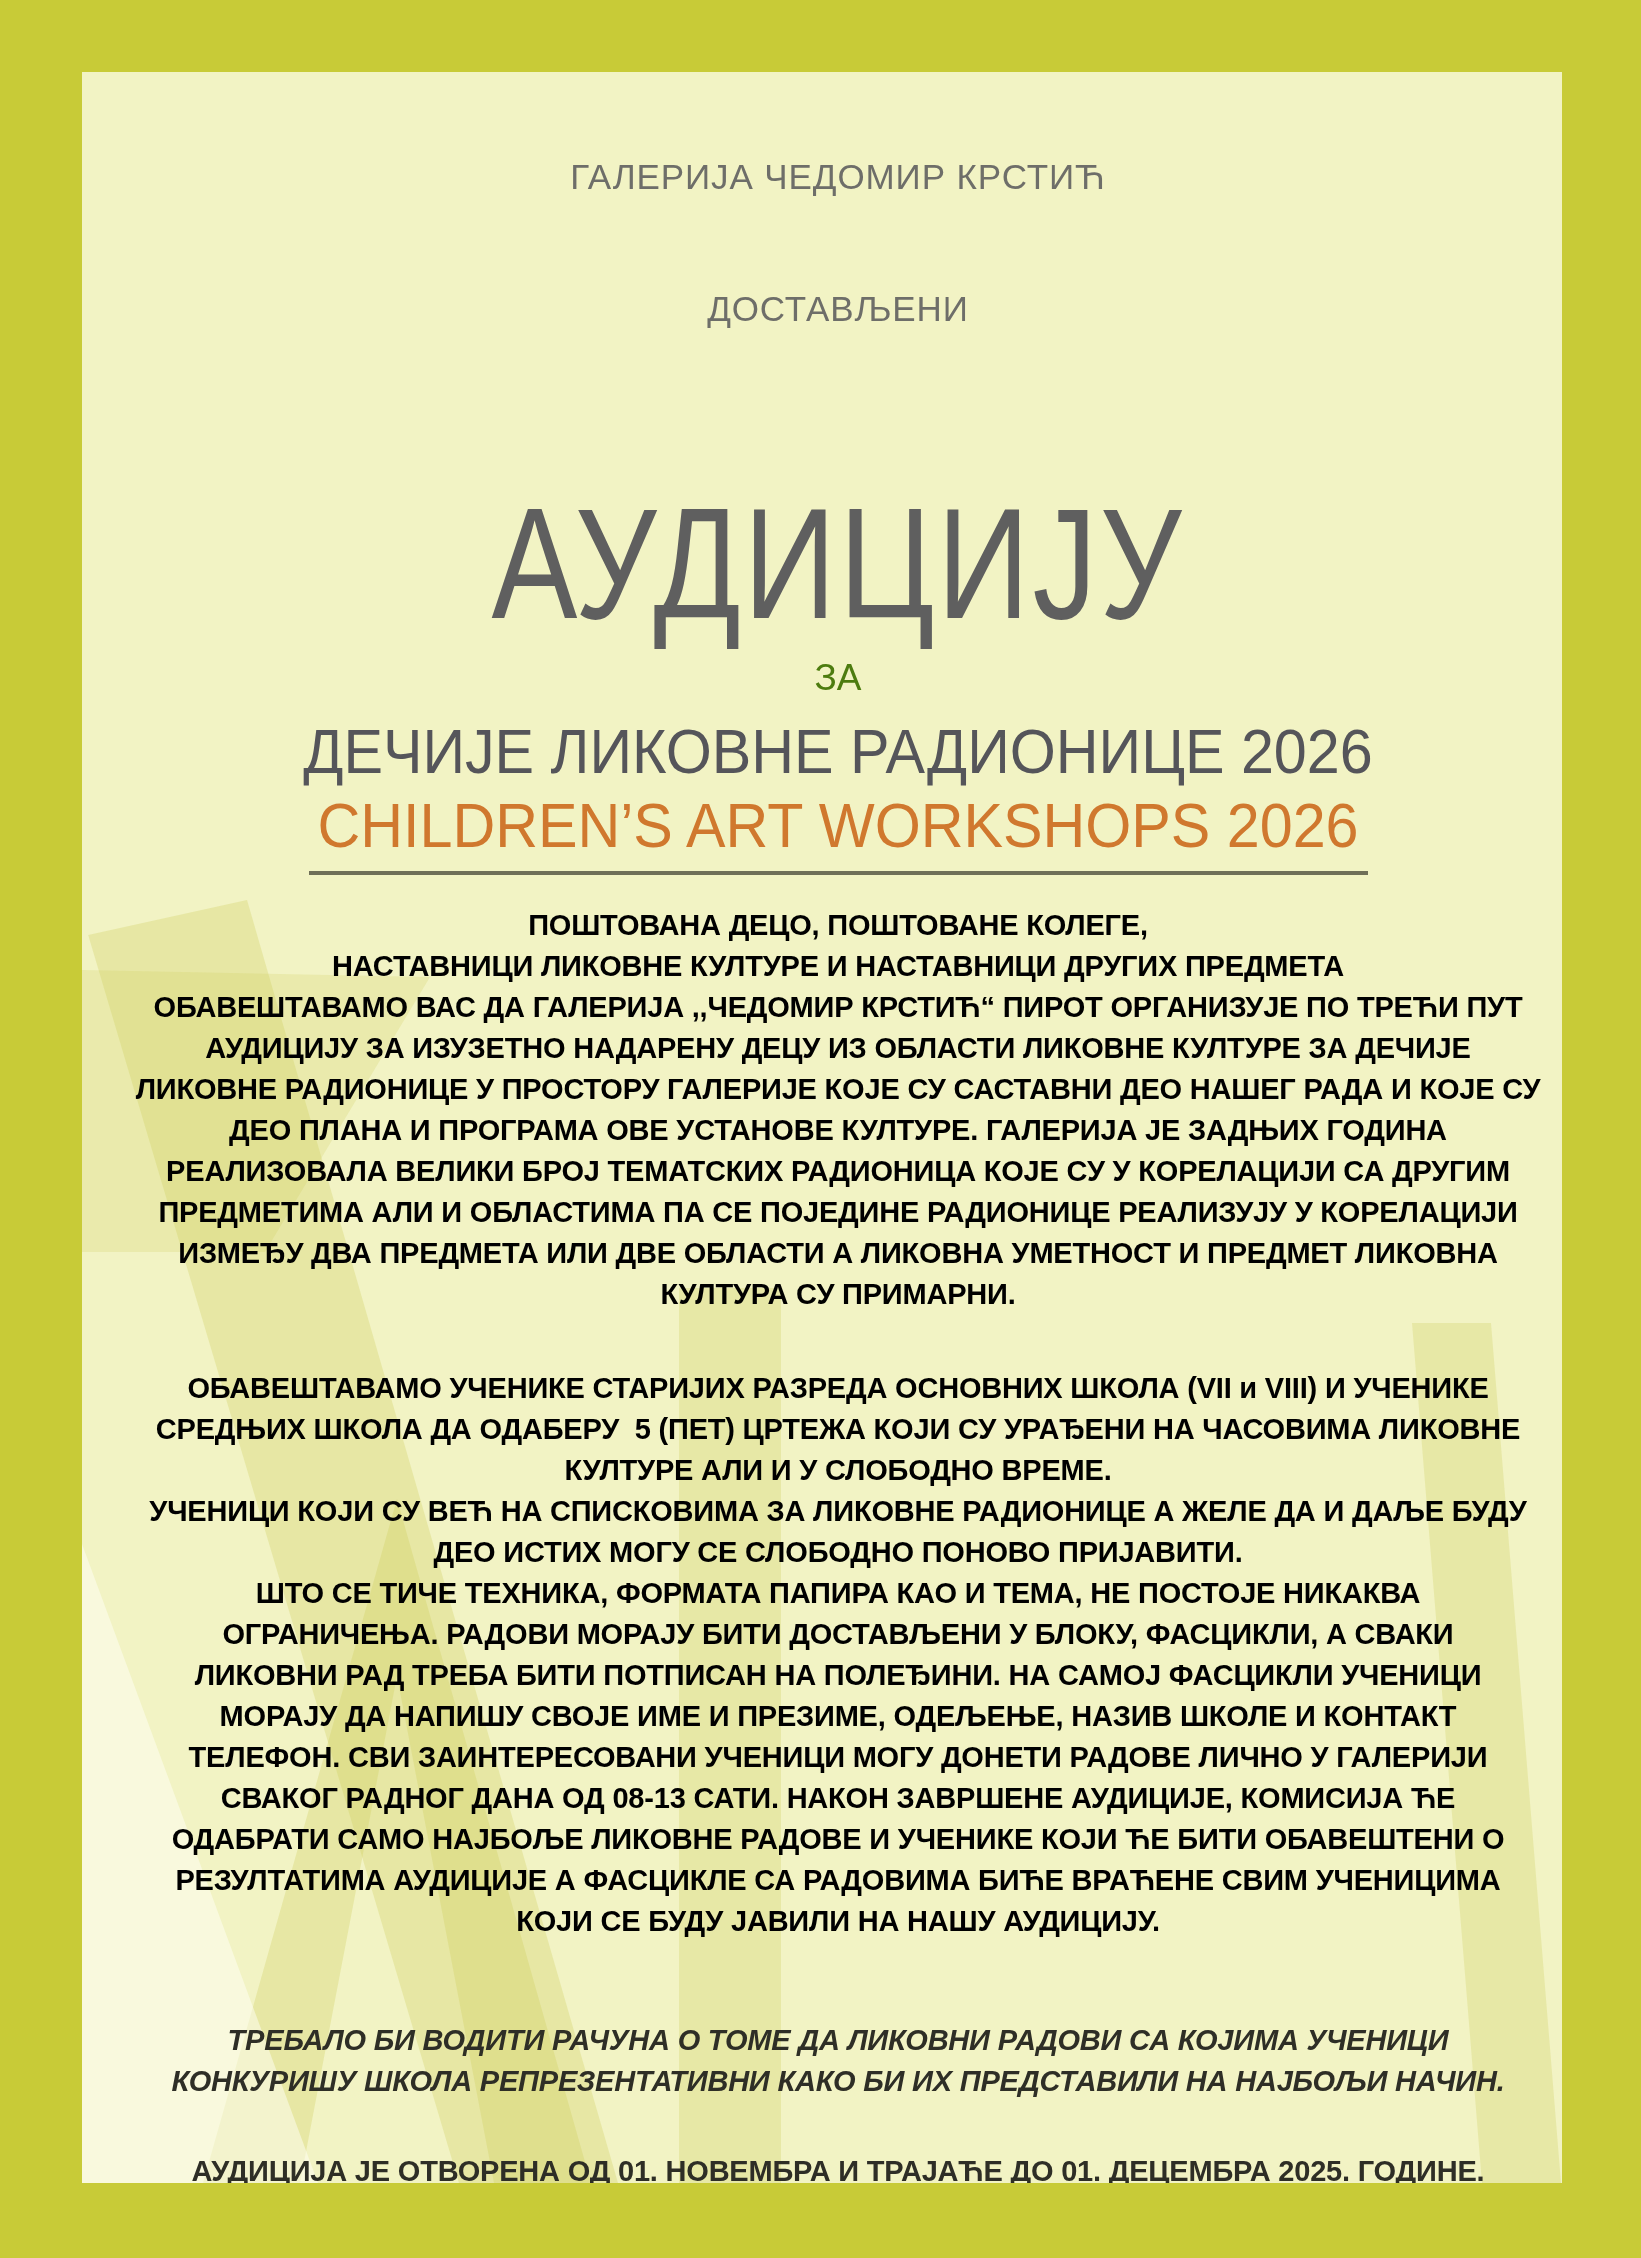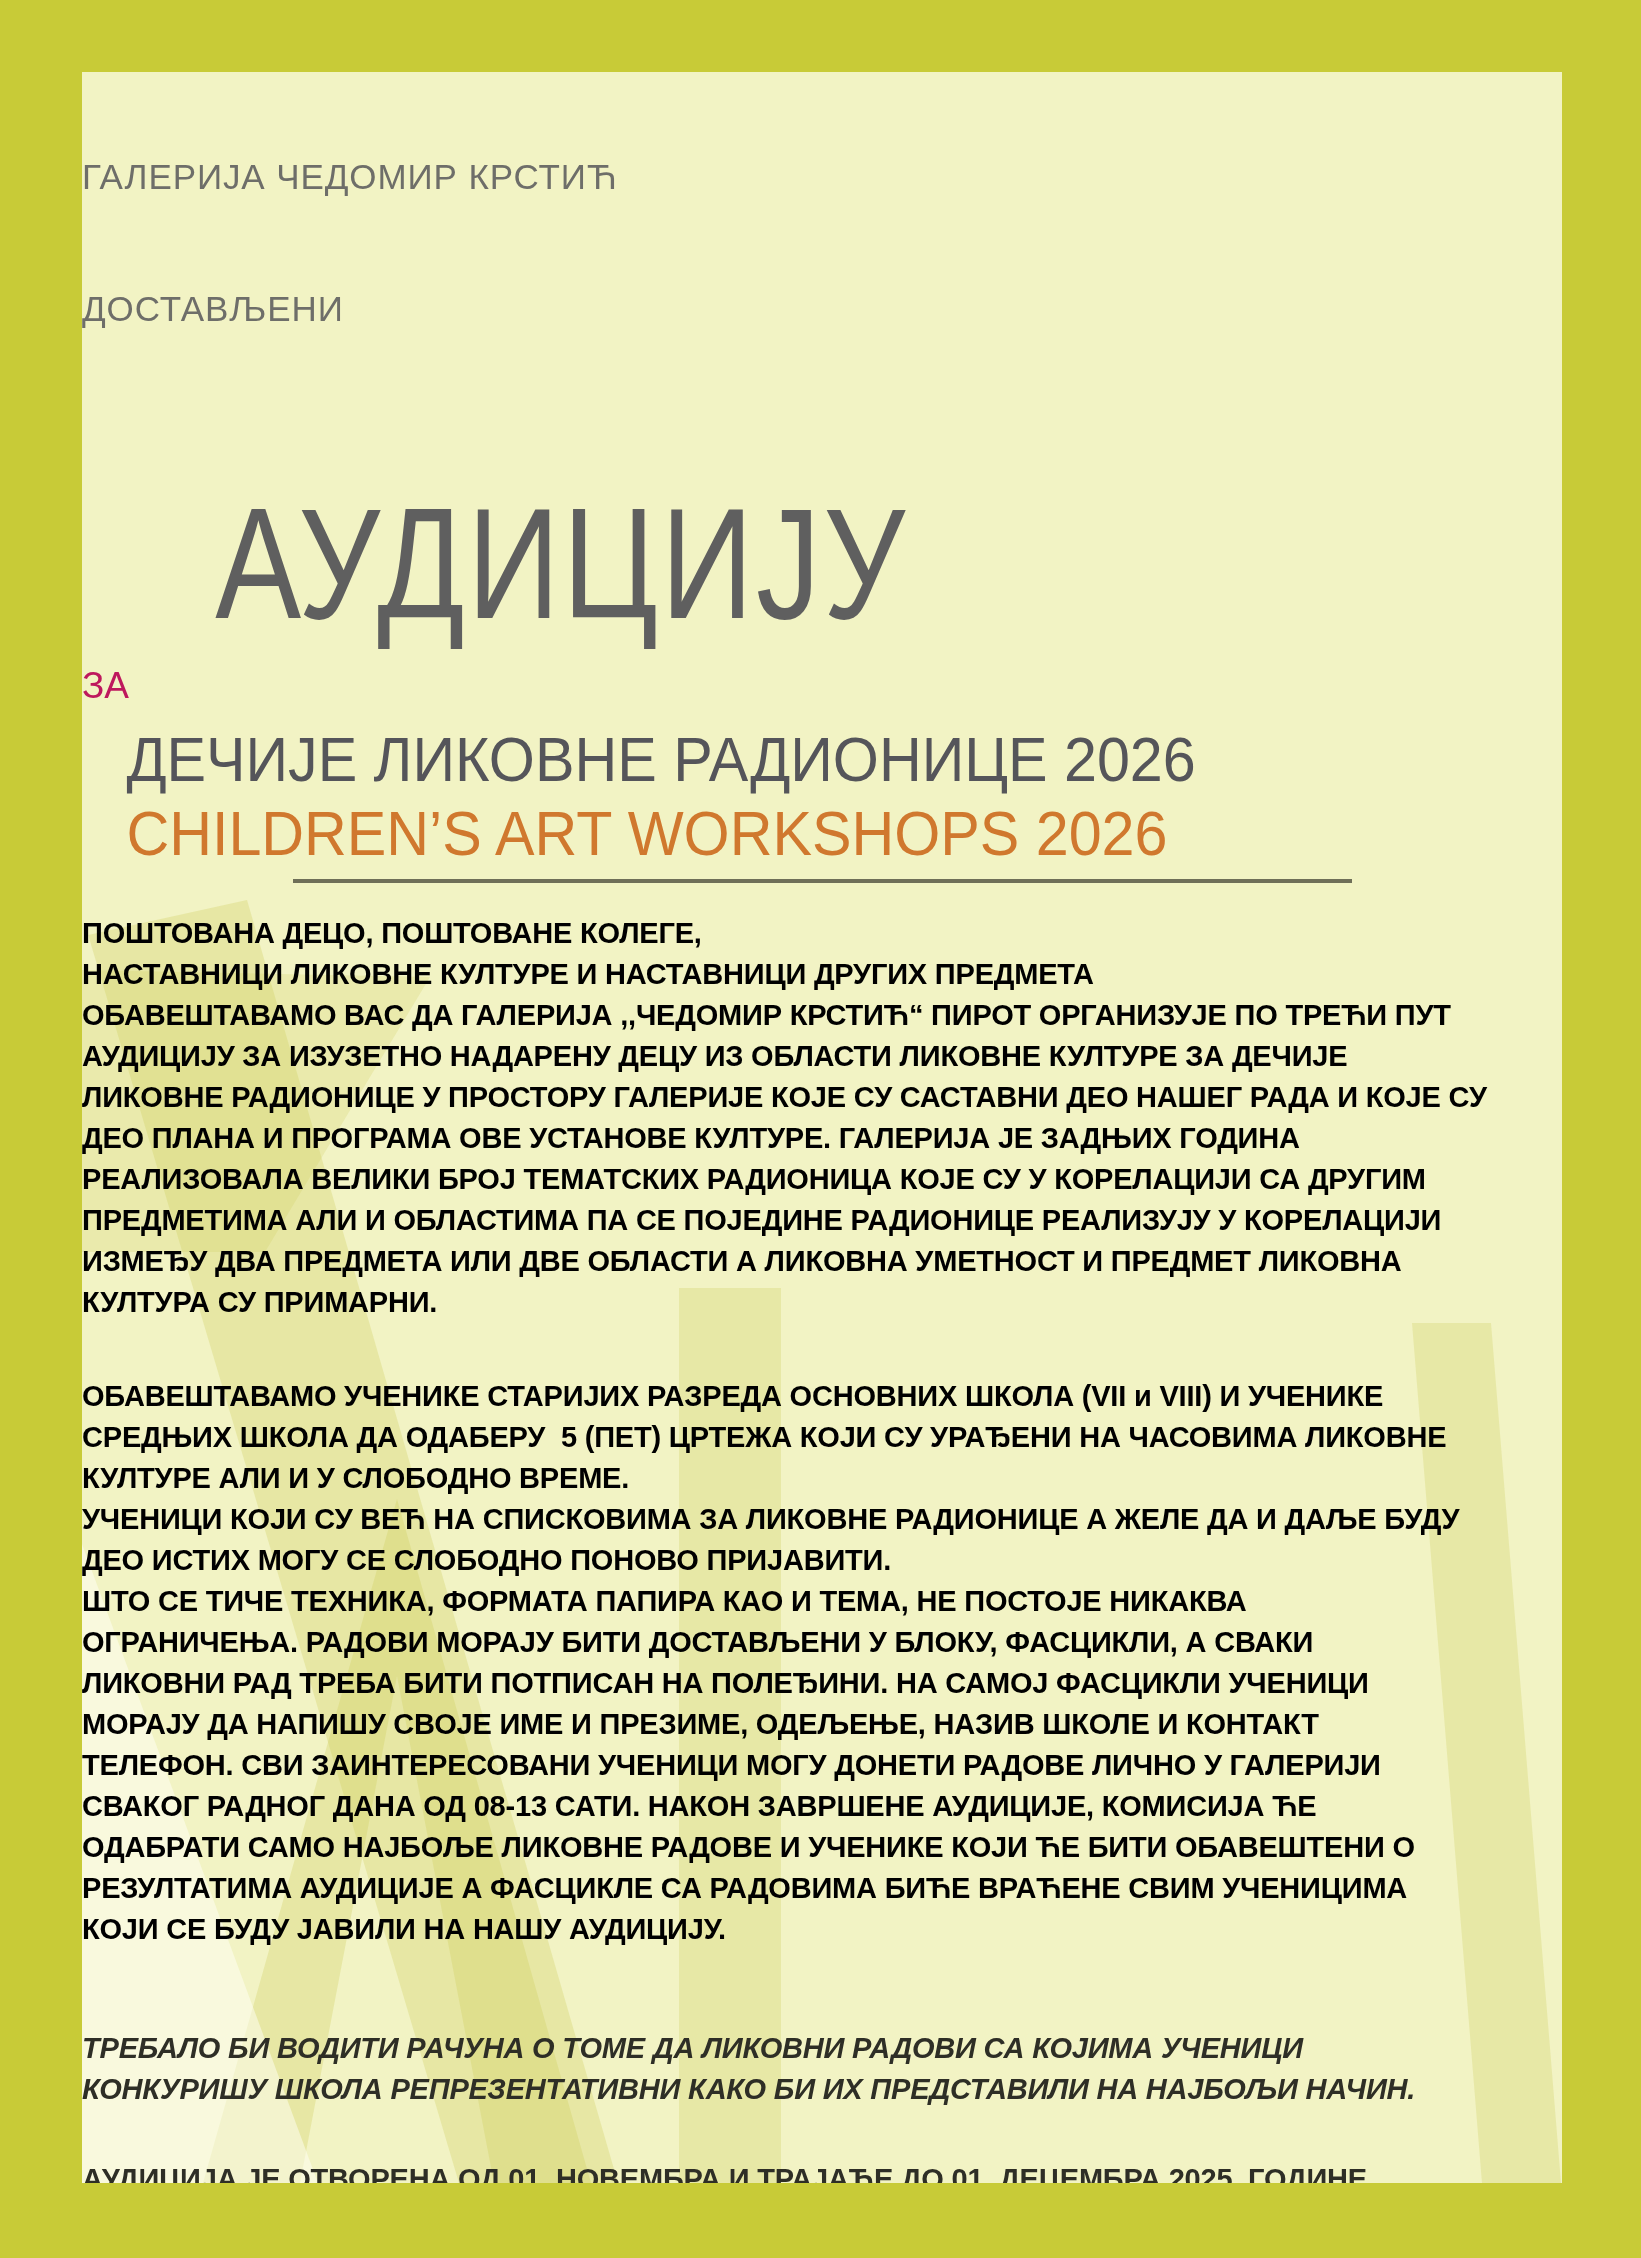--- a/index.html
+++ b/index.html
@@ -19,40 +19,40 @@
   }
   .watermark{position:absolute;inset:0;pointer-events:none;}
   .wm{position:absolute;inset:0;}
   .wm-a{background:rgba(206,206,88,.30);clip-path:polygon(6.2px 863px,165px 828px,536px 2111px,377px 2111px);}
   .wm-b{background:rgba(206,206,88,.30);clip-path:polygon(121px 2111px,315px 1427px,509px 2111px,412px 2111px,315px 1604px,218px 2111px);}
   .wm-c{background:rgba(206,206,88,.28);clip-path:polygon(597px 1216px,699px 1216px,699px 2111px,597px 2111px);}
   .wm-d{background:rgba(206,206,88,.28);clip-path:polygon(1330px 1251px,1409px 1251px,1479px 2111px,1400px 2111px);}
   .wm-e{background:rgba(255,255,245,.50);clip-path:polygon(0px 1472px,236px 2111px,0px 2111px);}
   .wm-f{background:rgba(206,206,88,.22);clip-path:polygon(0px 898px,348px 905px,183px 1180px,0px 1180px);}
 
-  .content{position:relative;z-index:2;text-align:left;}
+  .content{position:relative;z-index:2;text-align:center;padding-left:32px;}
 
   .gallery-head{
     margin-top:-5.3px;
     color:#6e6e69;
     font-size:35px;line-height:44px;
     letter-spacing:0.9px;
     white-space:pre-wrap;
   }
   .big-title{
     margin-top:69px;
     color:#5f5f5f;
     font-size:157px;line-height:152px;
     letter-spacing:3.5px;
     transform:scaleX(.82);
     transform-origin:50% 50%;
   }
   .connector{
-    margin-top:25px;
-    color:#be185d;
+    margin-top:17px;
+    color:#4d7c0f;
     font-size:37px;line-height:42px;
   }
   .subtitle-sr{
     margin-top:19.4px;
     color:#55555a;
     font-size:63px;line-height:67px;
     transform:scaleX(.94);transform-origin:50% 50%;
   }
   .subtitle-en{
     margin-top:7px;

